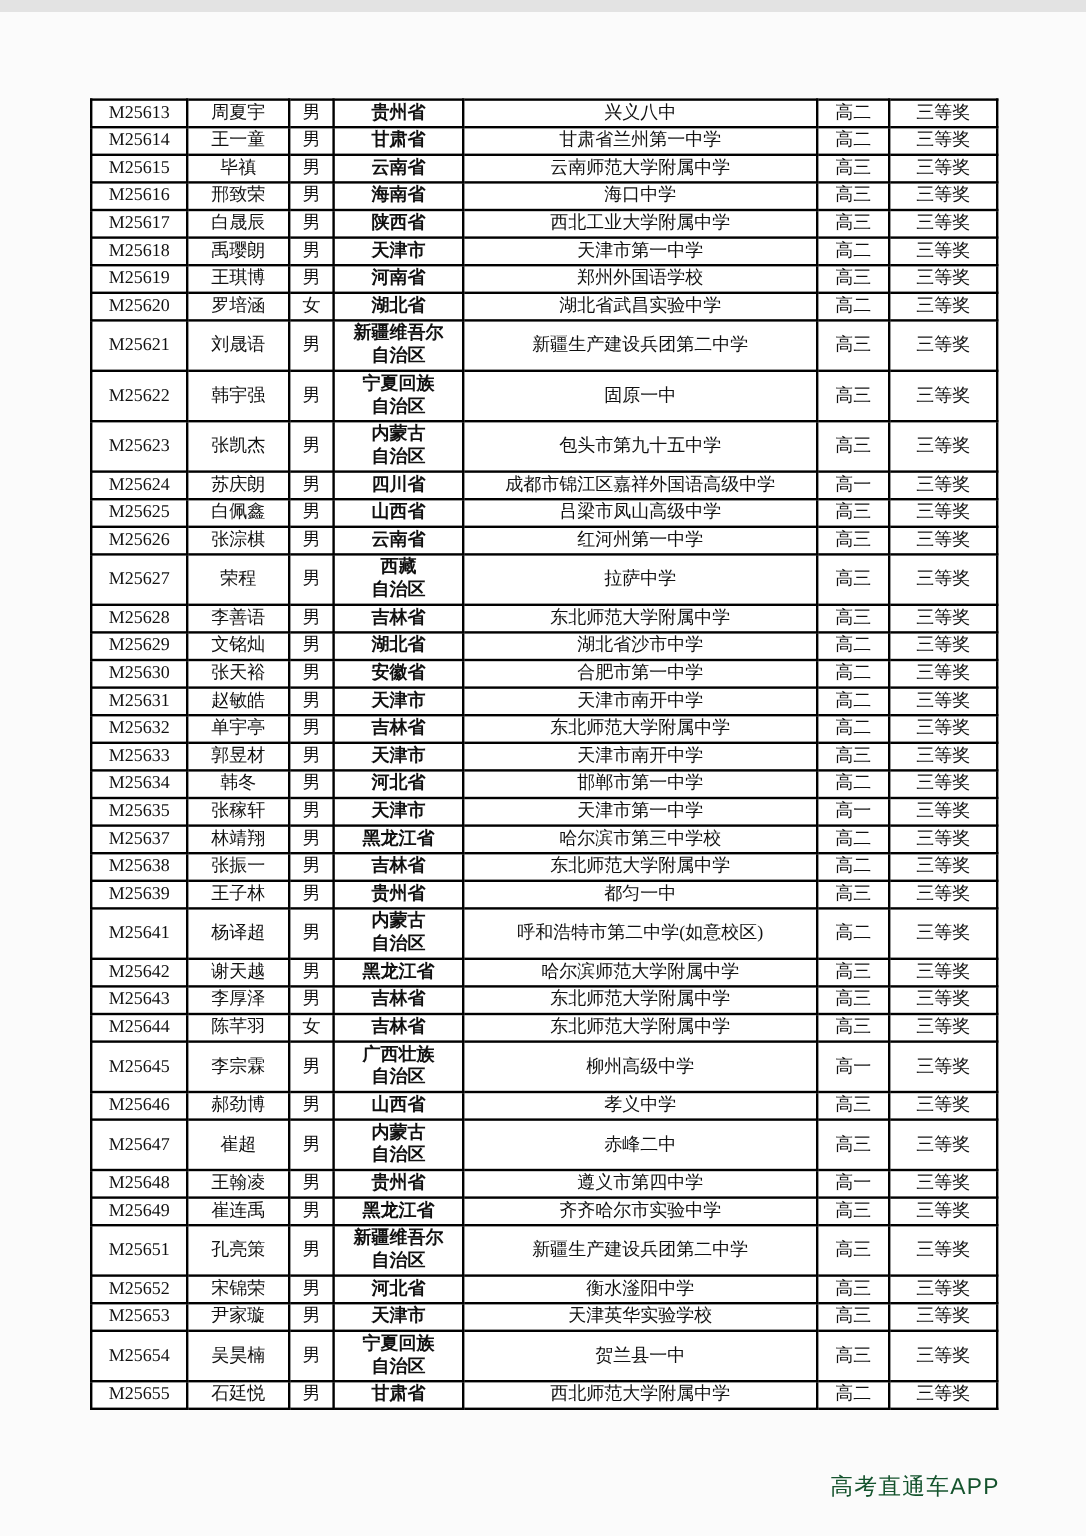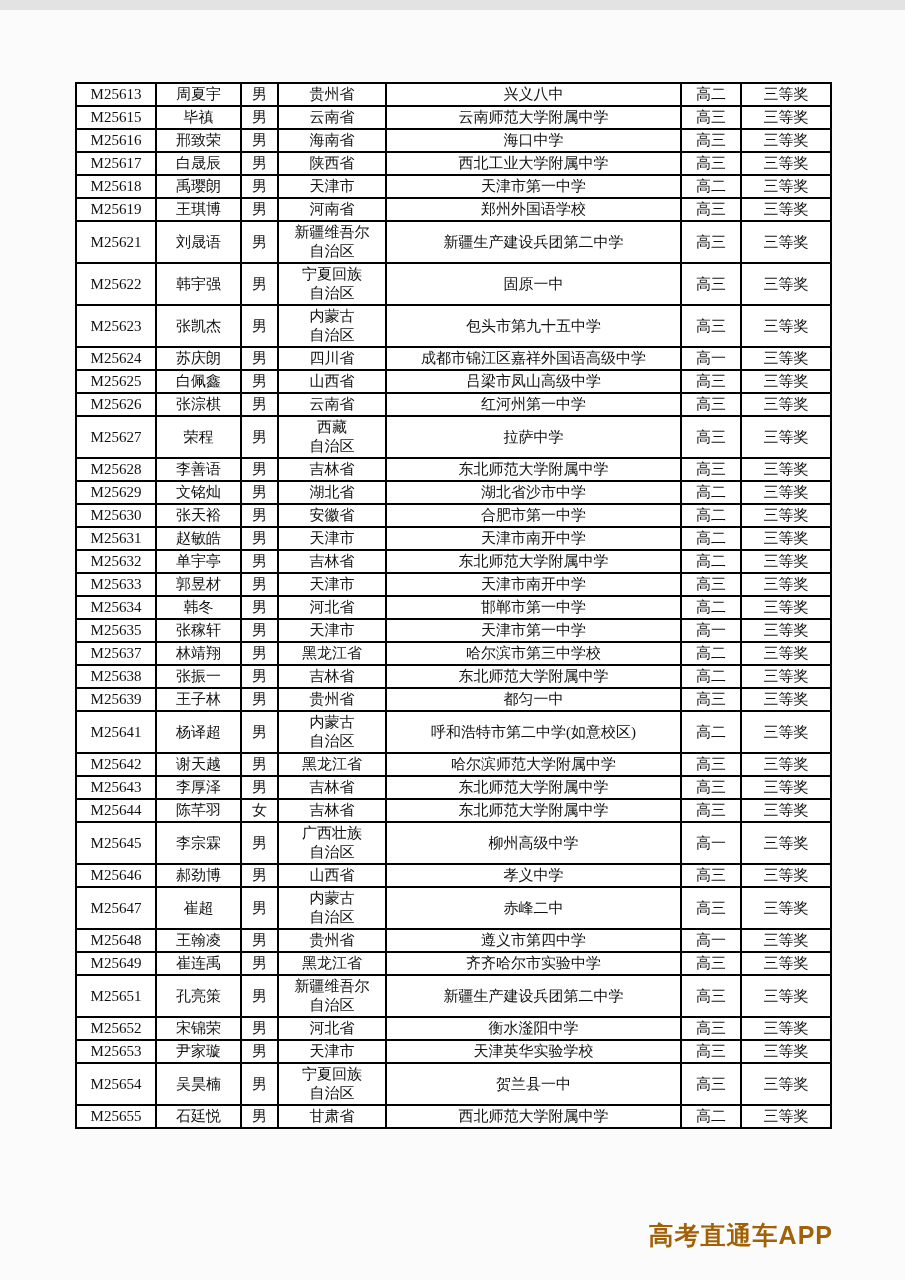--- a/index.html
+++ b/index.html
@@ -33,38 +33,37 @@
   }
   table.results-table td {
     border: 2px solid #000000;
     text-align: center;
     vertical-align: middle;
     font-size: 15px;
     line-height: 19px;
     padding: 1px 2px;
     overflow: hidden;
   }
-  td.col-province { white-space: pre-line; }
+  td.col-province { white-space: pre-line; font-weight: bold; }
   td.col-school { white-space: nowrap; }
   col.c-id       { width: 80px; }
   col.c-name     { width: 85px; }
   col.c-gender   { width: 37px; }
   col.c-province { width: 108px; }
   col.c-school   { width: 295px; }
   col.c-grade    { width: 60px; }
   col.c-award    { width: 90px; }
   .watermark {
     position: absolute;
     right: 72px;
     bottom: 28px;
-    font-size: 25px;
-    color: #a16207;
+    font-size: 19px;
+    color: #14532d;
     font-family: "Liberation Sans", sans-serif;
     letter-spacing: 1px;
-    font-weight: bold;
   }
 </style>
 </head>
 <body>
 
 <div class="page">
   <div class="top-edge"></div>
 
   <table class="results-table">
     <colgroup>
@@ -80,20 +79,29 @@
         <tr>
           <td class="col-id">M25613</td>
           <td class="col-name">周夏宇</td>
           <td class="col-gender">男</td>
           <td class="col-province">贵州省</td>
           <td class="col-school">兴义八中</td>
           <td class="col-grade">高二</td>
           <td class="col-award">三等奖</td>
         </tr>
         <tr>
+          <td class="col-id">M25614</td>
+          <td class="col-name">王一童</td>
+          <td class="col-gender">男</td>
+          <td class="col-province">甘肃省</td>
+          <td class="col-school">甘肃省兰州第一中学</td>
+          <td class="col-grade">高二</td>
+          <td class="col-award">三等奖</td>
+        </tr>
+        <tr>
           <td class="col-id">M25615</td>
           <td class="col-name">毕禛</td>
           <td class="col-gender">男</td>
           <td class="col-province">云南省</td>
           <td class="col-school">云南师范大学附属中学</td>
           <td class="col-grade">高三</td>
           <td class="col-award">三等奖</td>
         </tr>
         <tr>
           <td class="col-id">M25616</td>
@@ -122,20 +130,29 @@
           <td class="col-grade">高二</td>
           <td class="col-award">三等奖</td>
         </tr>
         <tr>
           <td class="col-id">M25619</td>
           <td class="col-name">王琪博</td>
           <td class="col-gender">男</td>
           <td class="col-province">河南省</td>
           <td class="col-school">郑州外国语学校</td>
           <td class="col-grade">高三</td>
+          <td class="col-award">三等奖</td>
+        </tr>
+        <tr>
+          <td class="col-id">M25620</td>
+          <td class="col-name">罗培涵</td>
+          <td class="col-gender">女</td>
+          <td class="col-province">湖北省</td>
+          <td class="col-school">湖北省武昌实验中学</td>
+          <td class="col-grade">高二</td>
           <td class="col-award">三等奖</td>
         </tr>
         <tr>
           <td class="col-id">M25621</td>
           <td class="col-name">刘晟语</td>
           <td class="col-gender">男</td>
           <td class="col-province">新疆维吾尔
 自治区</td>
           <td class="col-school">新疆生产建设兵团第二中学</td>
           <td class="col-grade">高三</td>

